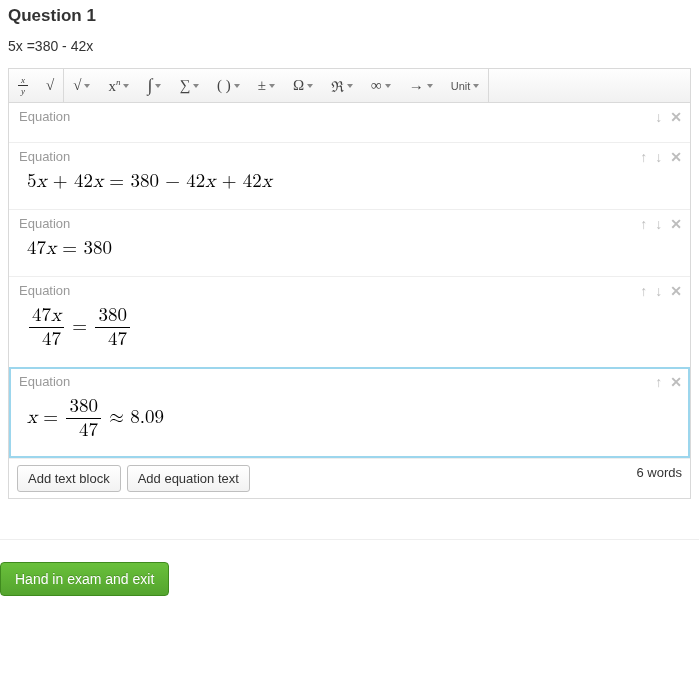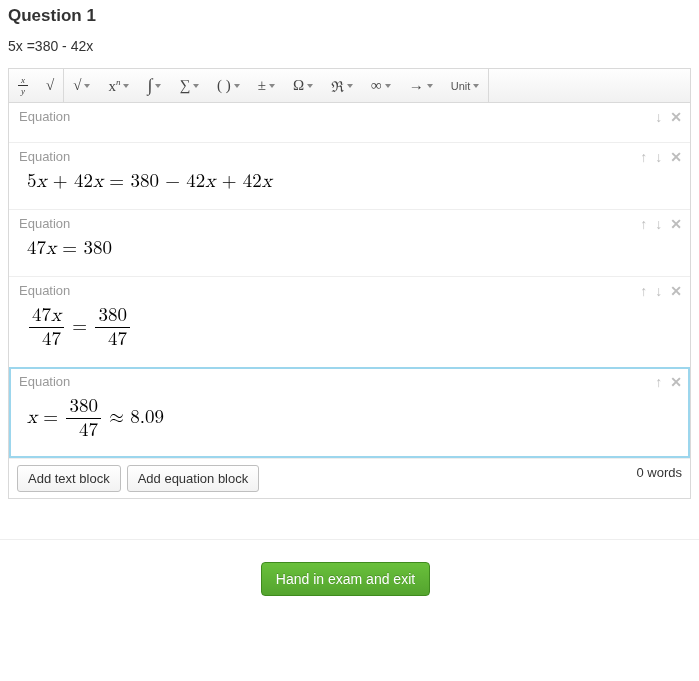--- a/index.html
+++ b/index.html
@@ -118,21 +118,21 @@
     border-radius: 3px;
     padding: 5px 10px;
     font-size: 13px;
     margin-right: 6px;
     cursor: pointer;
     color: #333;
   }
   .wordcount { margin-left: auto; color: #333; font-size: 13px; }
 
   .bottom-sep { border-top: 1px solid #eee; margin-top: 20px; }
-  .handin-wrap { display: flex; justify-content: center; padding: 22px 8px 8px 0; }
+  .handin-wrap { display: flex; justify-content: flex-start; padding: 22px 8px 8px 0; }
   .handin {
     background: linear-gradient(#69c03b,#54a42e);
     border: 1px solid #3f8a1e;
     color: #fff;
     font-size: 14px;
     padding: 8px 14px;
     border-radius: 4px;
     cursor: pointer;
     text-shadow: 0 -1px 0 rgba(0,0,0,.2);
   }
@@ -246,22 +246,22 @@
           <div class="blk-controls">
             <span class="ctl">↑</span>
             <span class="ctl">✕</span>
           </div>
           <div class="equation"><span class="it">x</span> = <span class="mfrac"><span class="num">380</span><span class="den">47</span></span> ≈ 8.09</div>
         </div>
       </div>
 
     <div class="footer-row">
       <button class="addbtn">Add text block</button>
-      <button class="addbtn">Add equation block</button>
-      <div class="wordcount">0 words</div>
+      <button class="addbtn">Add equation text</button>
+      <div class="wordcount">6 words</div>
     </div>
   </div>
 </div>
 
 <div class="bottom-sep"></div>
 <div class="handin-wrap">
   <button class="handin">Hand in exam and exit</button>
 </div>
 
 </body></html>

